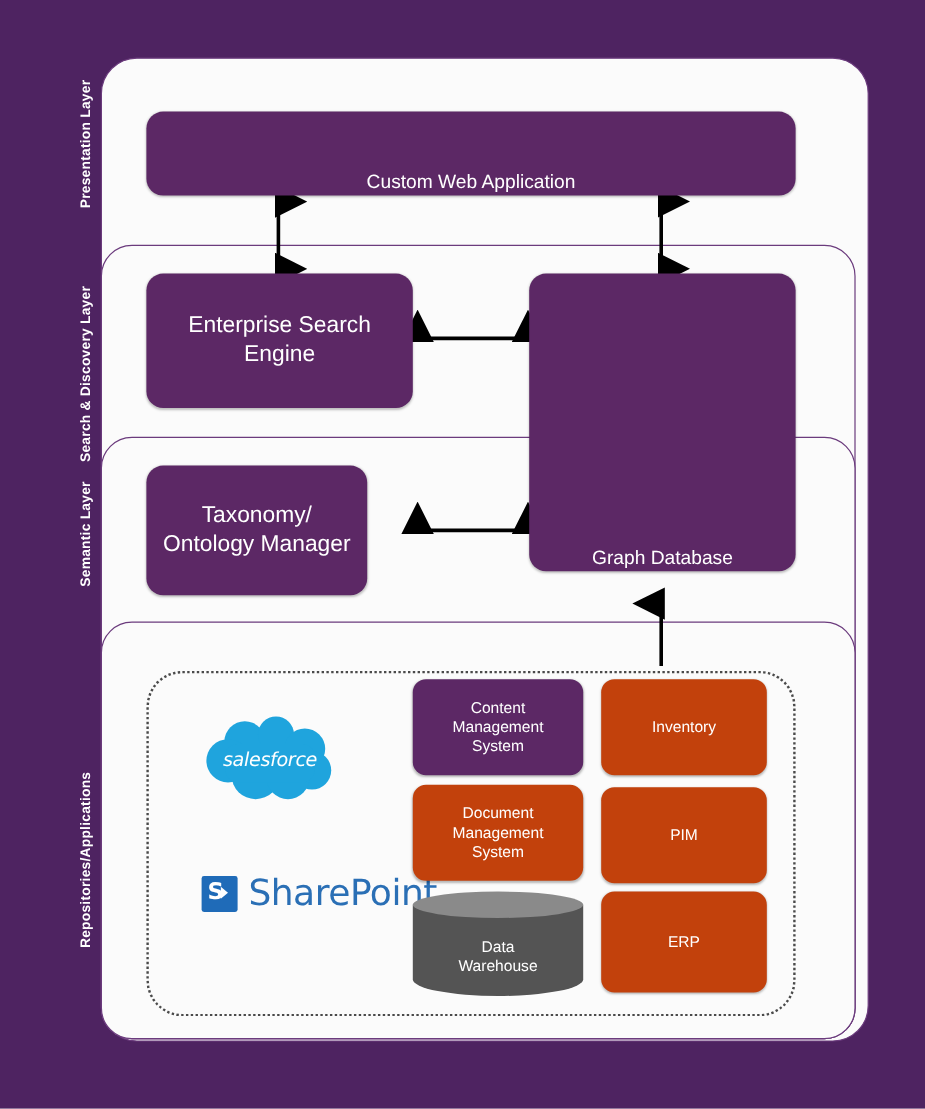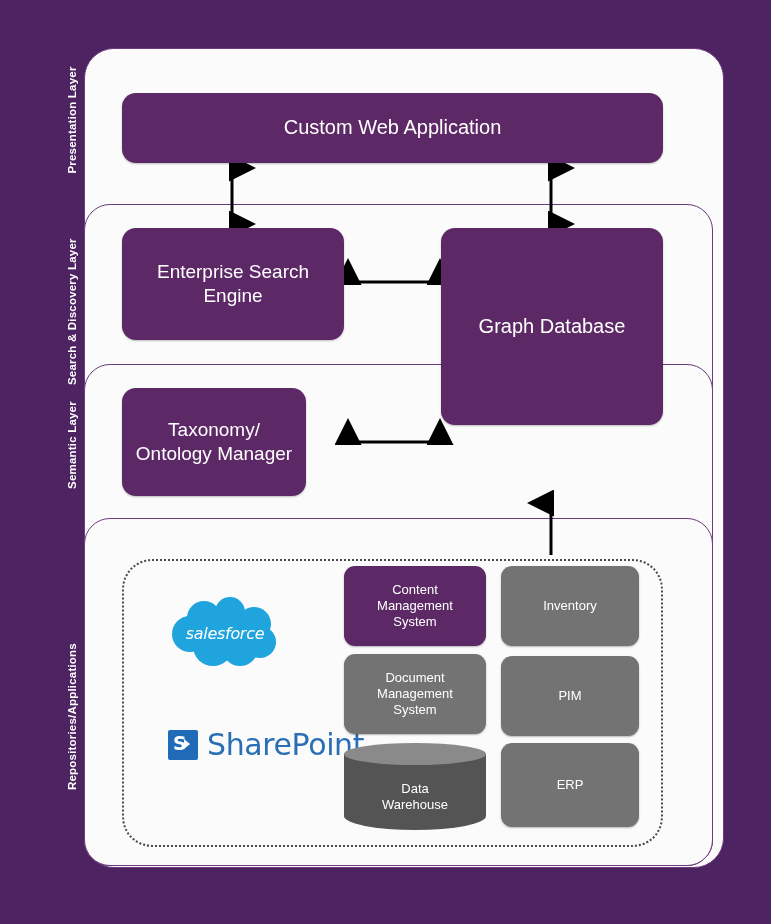--- a/index.html
+++ b/index.html
@@ -51,38 +51,38 @@
     border-radius: 14px;
     color: #ffffff;
     display: flex;
     align-items: center;
     justify-content: center;
     text-align: center;
     line-height: 1.28;
     box-sizing: border-box;
     box-shadow: 0 1px 2px rgba(0,0,0,0.25);
   }
-  .pbox.big { font-size: 20px; }
+  .pbox.big { font-size: 16px; align-items: flex-end; }
   .pbox.mid { font-size: 19px; }
 
   
   .tile {
     position: absolute;
     border-radius: 11px;
     color: #ffffff;
     display: flex;
     align-items: center;
     justify-content: center;
     text-align: center;
     font-size: 13px;
     line-height: 1.22;
     box-sizing: border-box;
     box-shadow: 0 1px 2px rgba(0,0,0,0.28);
   }
-  .tile.grey { background: #737373; }
+  .tile.grey { background: #c2410c; }
   .tile.purple { background: #5c2865; }
 
   
   .cyl {
     position: absolute;
   }
   .cyl .body {
     position: absolute;
     left: 0; right: 0;
     top: 11px; bottom: 0;
@@ -231,21 +231,21 @@
 
   <div class="pbox big" style="left:122px; top:93px; width:541px; height:70px;">
     <span>Custom Web Application</span>
   </div>
 
   <div class="pbox mid" style="left:122px; top:228px; width:222px; height:112px; flex-direction:column;">
     <span>Enterprise Search</span>
     <span>Engine</span>
   </div>
 
-  <div class="pbox big" style="left:441px; top:228px; width:222px; height:197px;">
+  <div class="pbox big" style="left:441px; top:228px; width:222px; height:248px;">
     <span>Graph Database</span>
   </div>
 
   <div class="pbox mid" style="left:122px; top:388px; width:184px; height:108px; flex-direction:column;">
     <span>Taxonomy/</span>
     <span>Ontology Manager</span>
   </div>
 
   <div class="dotted" style="left:122px; top:559px; width:541px; height:288px;"></div>
 

